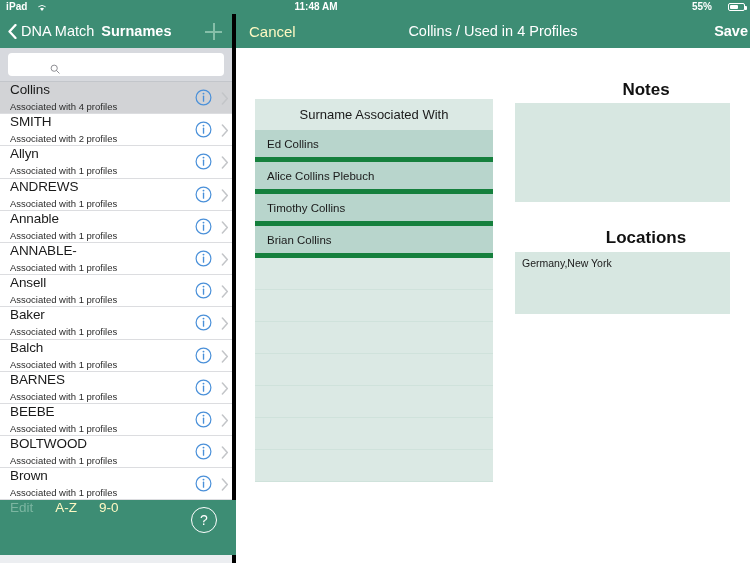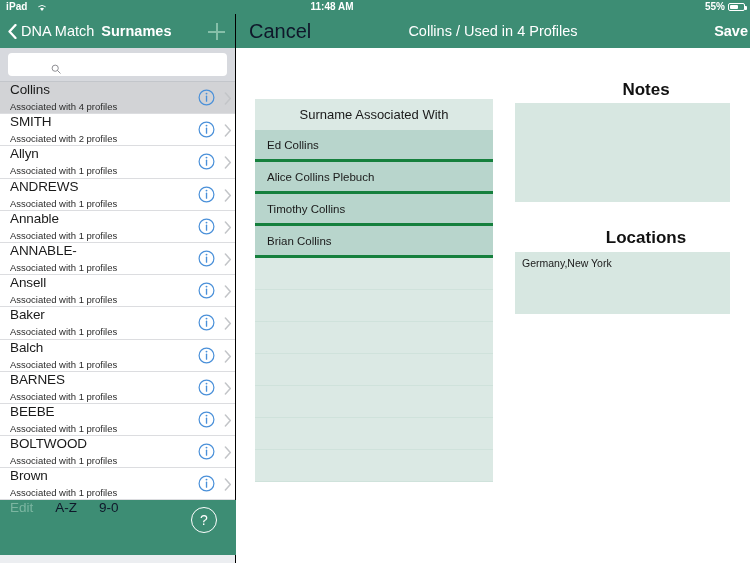--- a/index.html
+++ b/index.html
@@ -16,45 +16,45 @@
     position:absolute; top:0; left:0; width:750px; height:14px;
     background:#3d8d74;
   }
   .statusbar .sb-left {
     position:absolute; left:6px; top:1px;
     font-size:10px; color:#ffffff; font-weight:bold; letter-spacing:0.1px;
     display:flex; align-items:center; gap:9px;
   }
   .wifi-icon { display:inline-block; width:10px; height:9px; position:relative; top:1px;}
   .statusbar .sb-center {
-    position:absolute; left:16px; width:632px; top:1px; text-align:center;
+    position:absolute; left:0; width:632px; top:1px; text-align:center;
     font-size:10px; color:#ffffff; font-weight:bold;
   }
   .statusbar .sb-right {
     position:absolute; right:5px; top:1px;
     font-size:10px; color:#ffffff; font-weight:bold;
-    display:flex; align-items:center; gap:3px;
+    display:flex; align-items:center; gap:16px;
   }
   .battery {
     display:inline-block; width:17px; height:8px; border:1px solid #ffffff;
     border-radius:2px; position:relative;
   }
   .battery::after {
     content:""; position:absolute; right:-3px; top:2px; width:2px; height:4px;
     background:#ffffff; border-radius:0 1px 1px 0;
   }
   .battery .fill {
     position:absolute; left:1px; top:1px; bottom:1px; width:55%;
     background:#ffffff; border-radius:1px;
   }
 
   
   .sidebar {
     position:absolute; left:0; top:14px; width:236px; height:549px;
-    background:#eceef1; border-right:1px solid #000000;
+    background:#eceef1; border-right:4px solid #000000;
   }
   .sidebar-header {
     position:relative; height:34px; background:#3d8d74;
     display:flex; align-items:center; padding:0 8px;
   }
   .back-chevron {
     width:9px; height:15px; margin-right:4px; flex:0 0 auto;
   }
   .back-label {
     font-size:14.5px; color:#ffffff; font-weight:normal; margin-right:7px;
@@ -107,41 +107,41 @@
   .info-btn {
     width:17px; height:17px; flex:0 0 auto; margin-right:9px; cursor:pointer;
   }
   .row-chevron { width:8px; height:13px; flex:0 0 auto; margin-right:3px; }
 
   .sidebar-toolbar {
     position:absolute; bottom:8px; left:0; width:236px; height:55px;
     background:#3d8d74; display:flex; align-items:flex-start; padding-left:10px;
   }
   .tb-btn {
-    font-size:13.5px; color:#0f172a; margin-right:22px; cursor:pointer;
+    font-size:13.5px; color:#fef9c3; margin-right:22px; cursor:pointer;
   }
   .tb-btn.disabled { color:#7cb6a1; }
   .help-btn {
     position:absolute; right:19px; top:7px; width:26px; height:26px;
     border:1.6px solid #ffffff; border-radius:50%;
     display:flex; align-items:center; justify-content:center;
     font-size:14px; color:#ffffff; cursor:pointer;
   }
 
   
   .detail {
     position:absolute; left:236px; top:14px; width:514px; height:549px;
     background:#ffffff;
   }
   .detail-header {
     position:relative; height:34px; background:#3d8d74;
     display:flex; align-items:center;
   }
   .detail-cancel {
-    position:absolute; left:13px; font-size:20px; color:#0f172a; cursor:pointer;
+    position:absolute; left:13px; font-size:15px; color:#fef9c3; cursor:pointer;
   }
   .detail-title {
     width:100%; text-align:center; font-size:14.5px; color:#ffffff; font-weight:normal;
   }
   .detail-save {
     position:absolute; right:2px; font-size:14.5px; color:#ffffff; font-weight:bold; cursor:pointer;
   }
   .detail-body { position:relative; height:515px; background:#ffffff; }
 
   
@@ -149,21 +149,21 @@
     position:absolute; left:19px; top:51px; width:238px; height:368px;
     background:#f97316;
   }
   .assoc-head {
     height:31px; display:flex; align-items:center; justify-content:center;
     font-size:13px; color:#1a1a1a; background:#dbe9e4;
   }
   .assoc-row {
     height:32px; background:#b8d5cc; display:flex; align-items:center;
     padding-left:12px; font-size:11.5px; color:#1a1a1a;
-    border-bottom:3px solid #15803d;
+    border-bottom:5px solid #15803d;
   }
   .assoc-row.empty { background:#dbe9e4; border-bottom:1px solid #cfe2db; }
 
   
   .notes-title {
     position:absolute; left:330px; top:32px; width:160px; text-align:center;
     font-size:17px; font-weight:bold; color:#111;
   }
   .notes-box {
     position:absolute; left:279px; top:55px; width:215px; height:99px;

